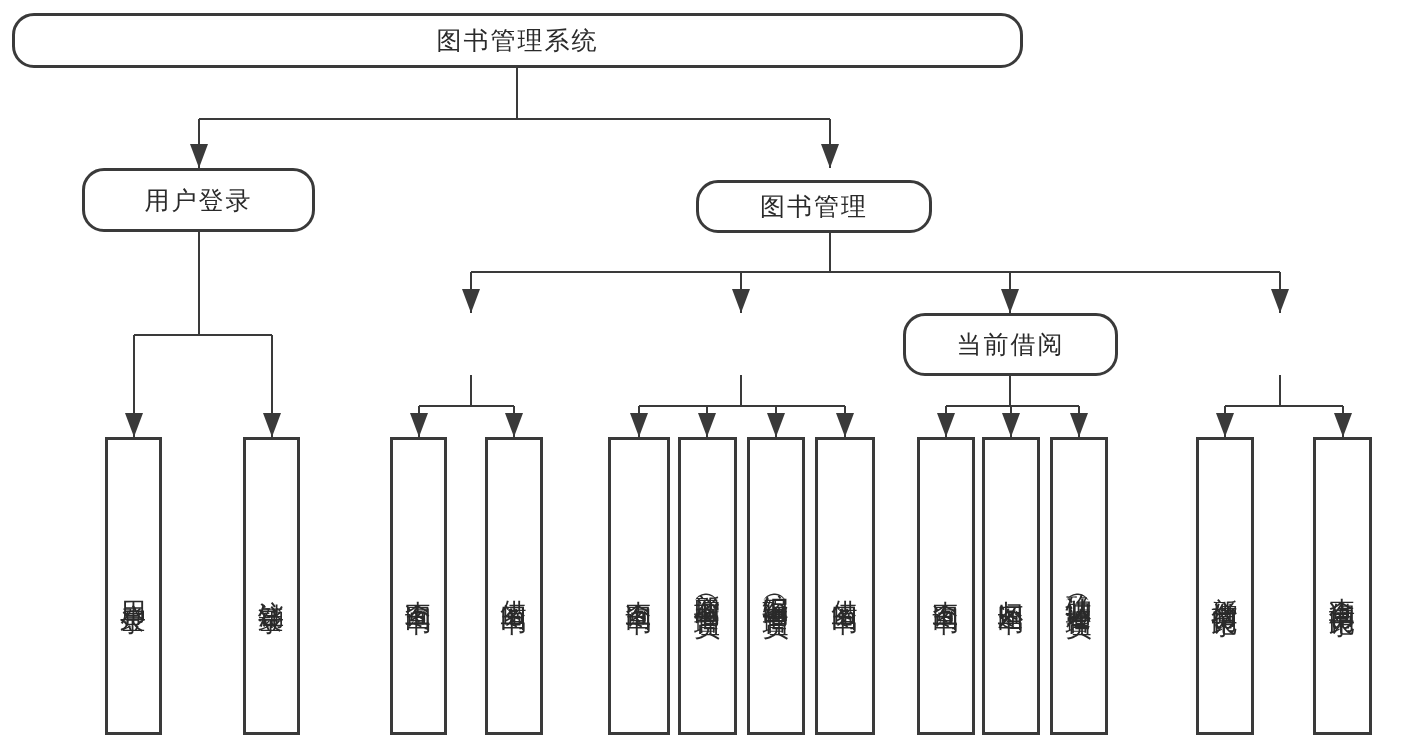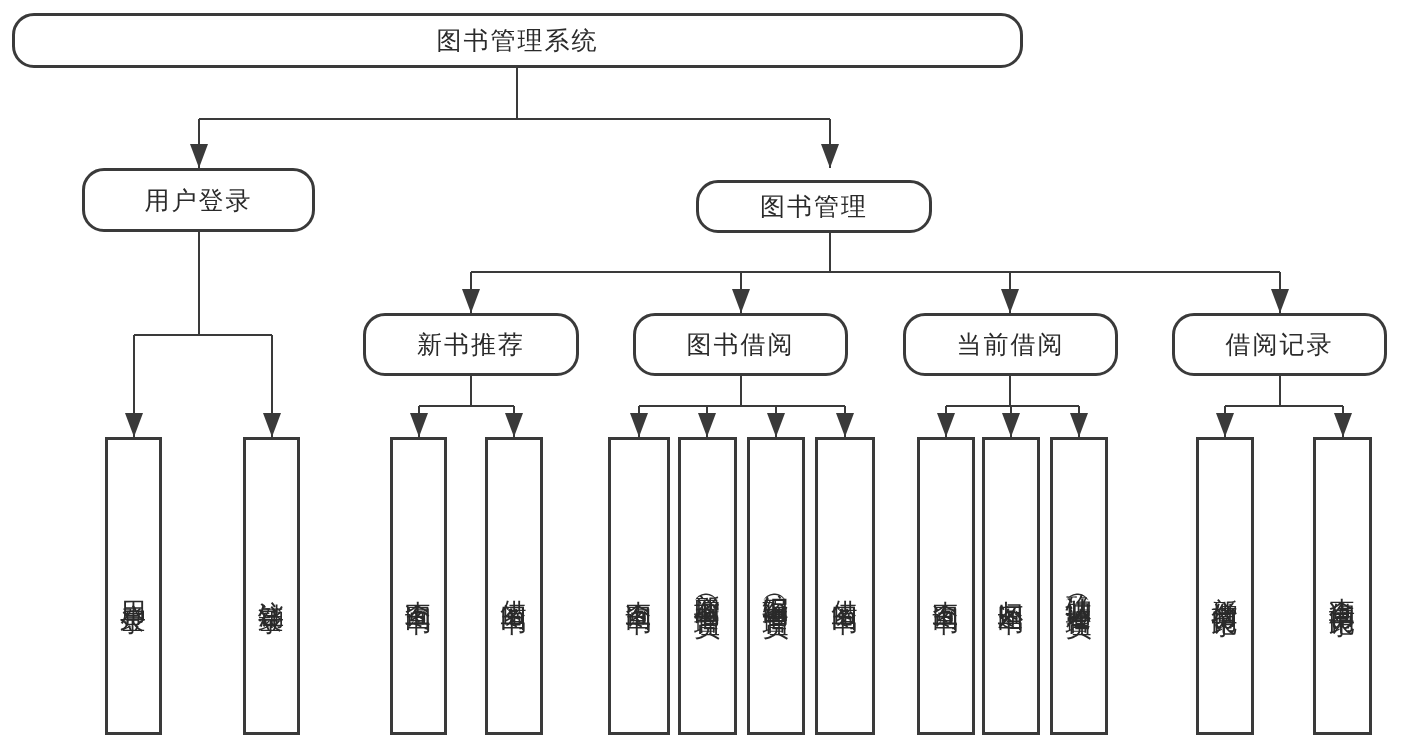--- a/index.html
+++ b/index.html
@@ -90,24 +90,21 @@
 
     <line x1="1225" y1="406" x2="1225" y2="437" stroke="#3a3a3a" stroke-width="2" marker-end="url(#arrow)"></line>
     <line x1="1343" y1="406" x2="1343" y2="437" stroke="#3a3a3a" stroke-width="2" marker-end="url(#arrow)"></line>
   </svg>
 
   <div class="box hbox" style="left:12px; top:13px; width:1011px; height:55px;">图书管理系统</div>
 
   <div class="box hbox" style="left:82px; top:168px; width:233px; height:64px;">用户登录</div>
   <div class="box hbox" style="left:696px; top:168px; width:236px; height:53px;margin-top:12px;">图书管理</div>
 
-  <div class="box hbox" style="left:363px; top:313px; width:216px; height:63px;">新书推荐</div>
-  <div class="box hbox" style="left:633px; top:313px; width:215px; height:63px;">图书借阅</div>
   <div class="box hbox" style="left:903px; top:313px; width:215px; height:63px;">当前借阅</div>
-  <div class="box hbox" style="left:1172px; top:313px; width:215px; height:63px;">借阅记录</div>
 
   <div class="box vbox" style="left:105px; top:437px; width:57px; height:298px;">用户登录</div>
   <div class="box vbox" style="left:243px; top:437px; width:57px; height:298px;">注销登录</div>
 
   <div class="box vbox" style="left:390px; top:437px; width:57px; height:298px;">查询图书</div>
   <div class="box vbox" style="left:485px; top:437px; width:58px; height:298px;">借阅图书</div>
 
   <div class="box vbox" style="left:608px; top:437px; width:62px; height:298px;">查询图书</div>
   <div class="box vbox" style="left:678px; top:437px; width:59px; height:298px;">新增图书（管理员）</div>
   <div class="box vbox" style="left:747px; top:437px; width:58px; height:298px;">编辑图书（管理员）</div>

